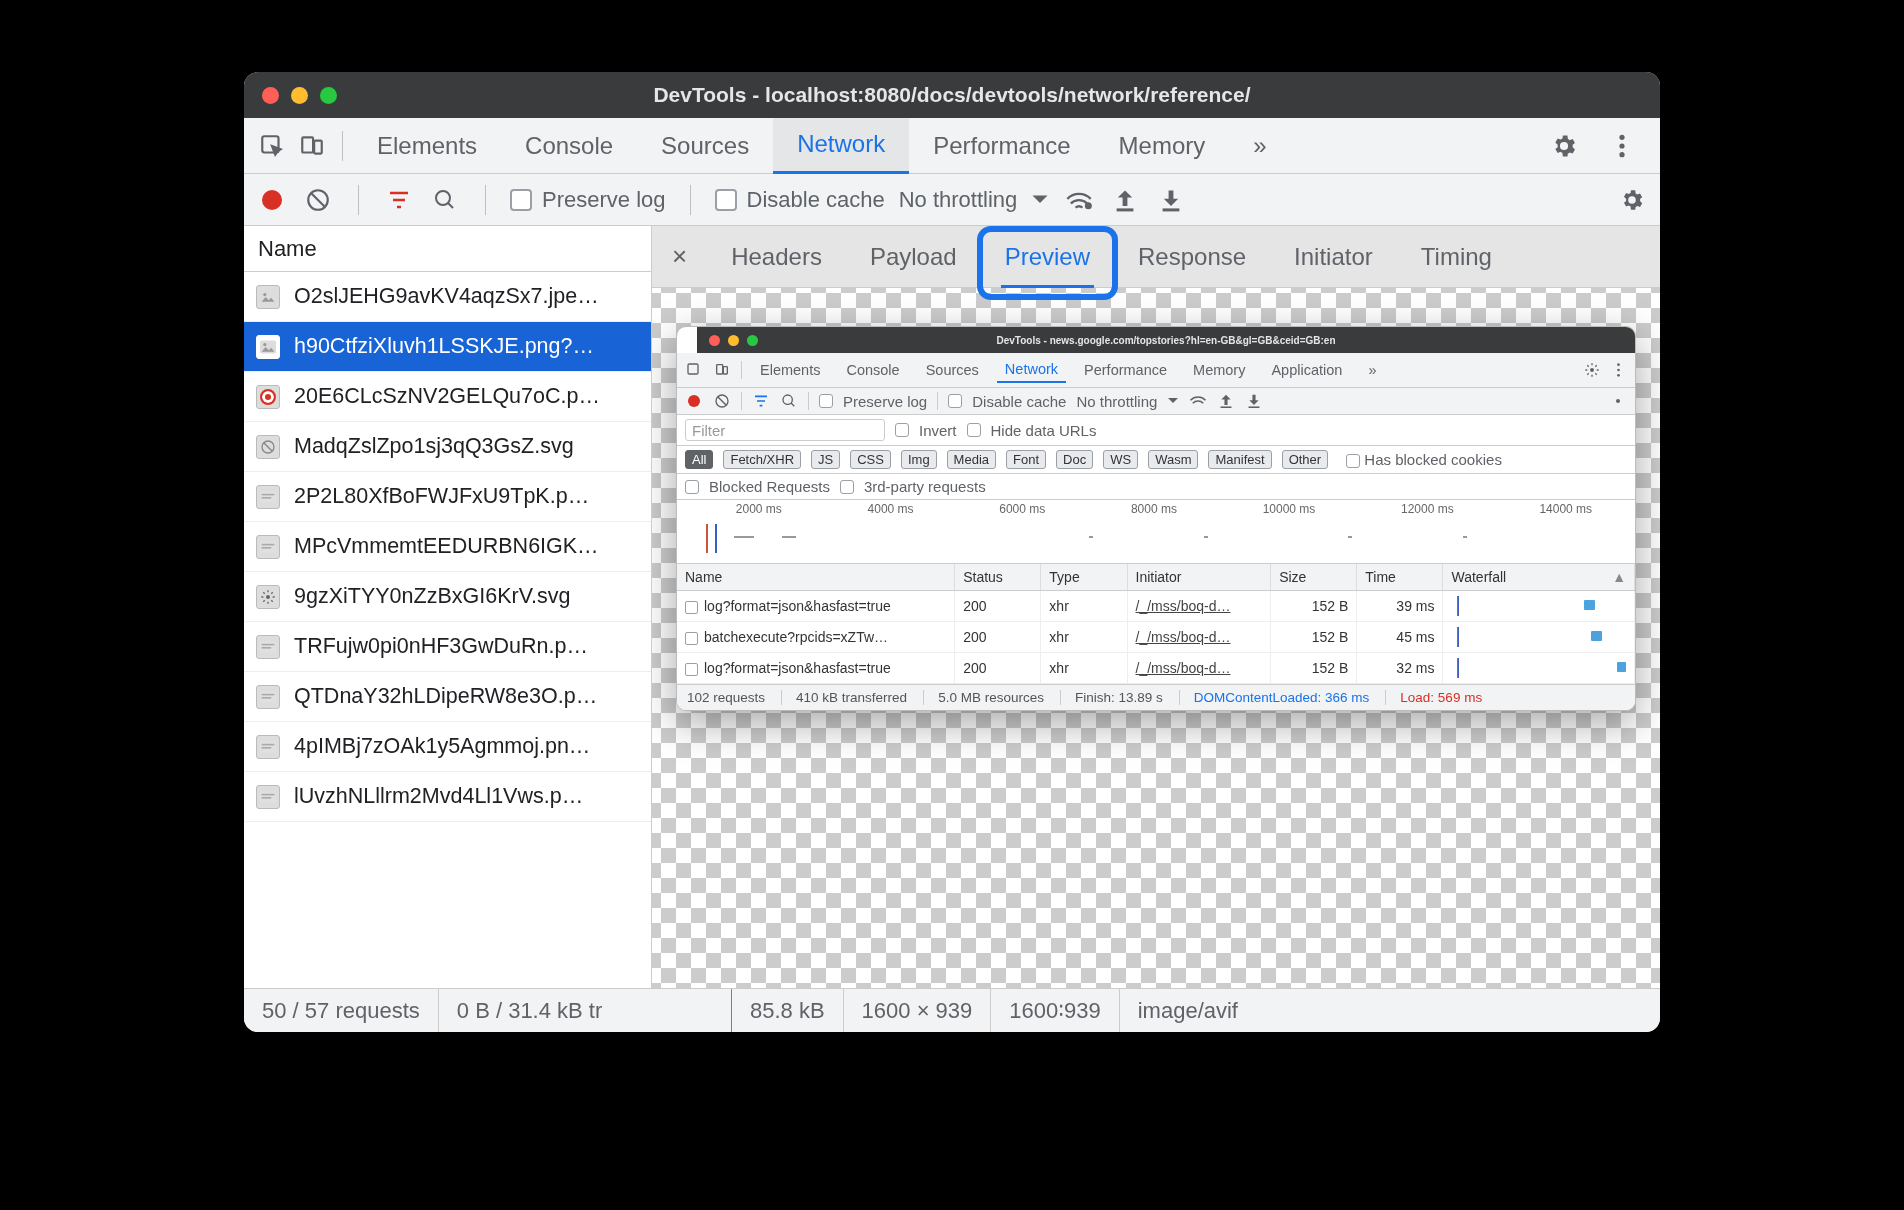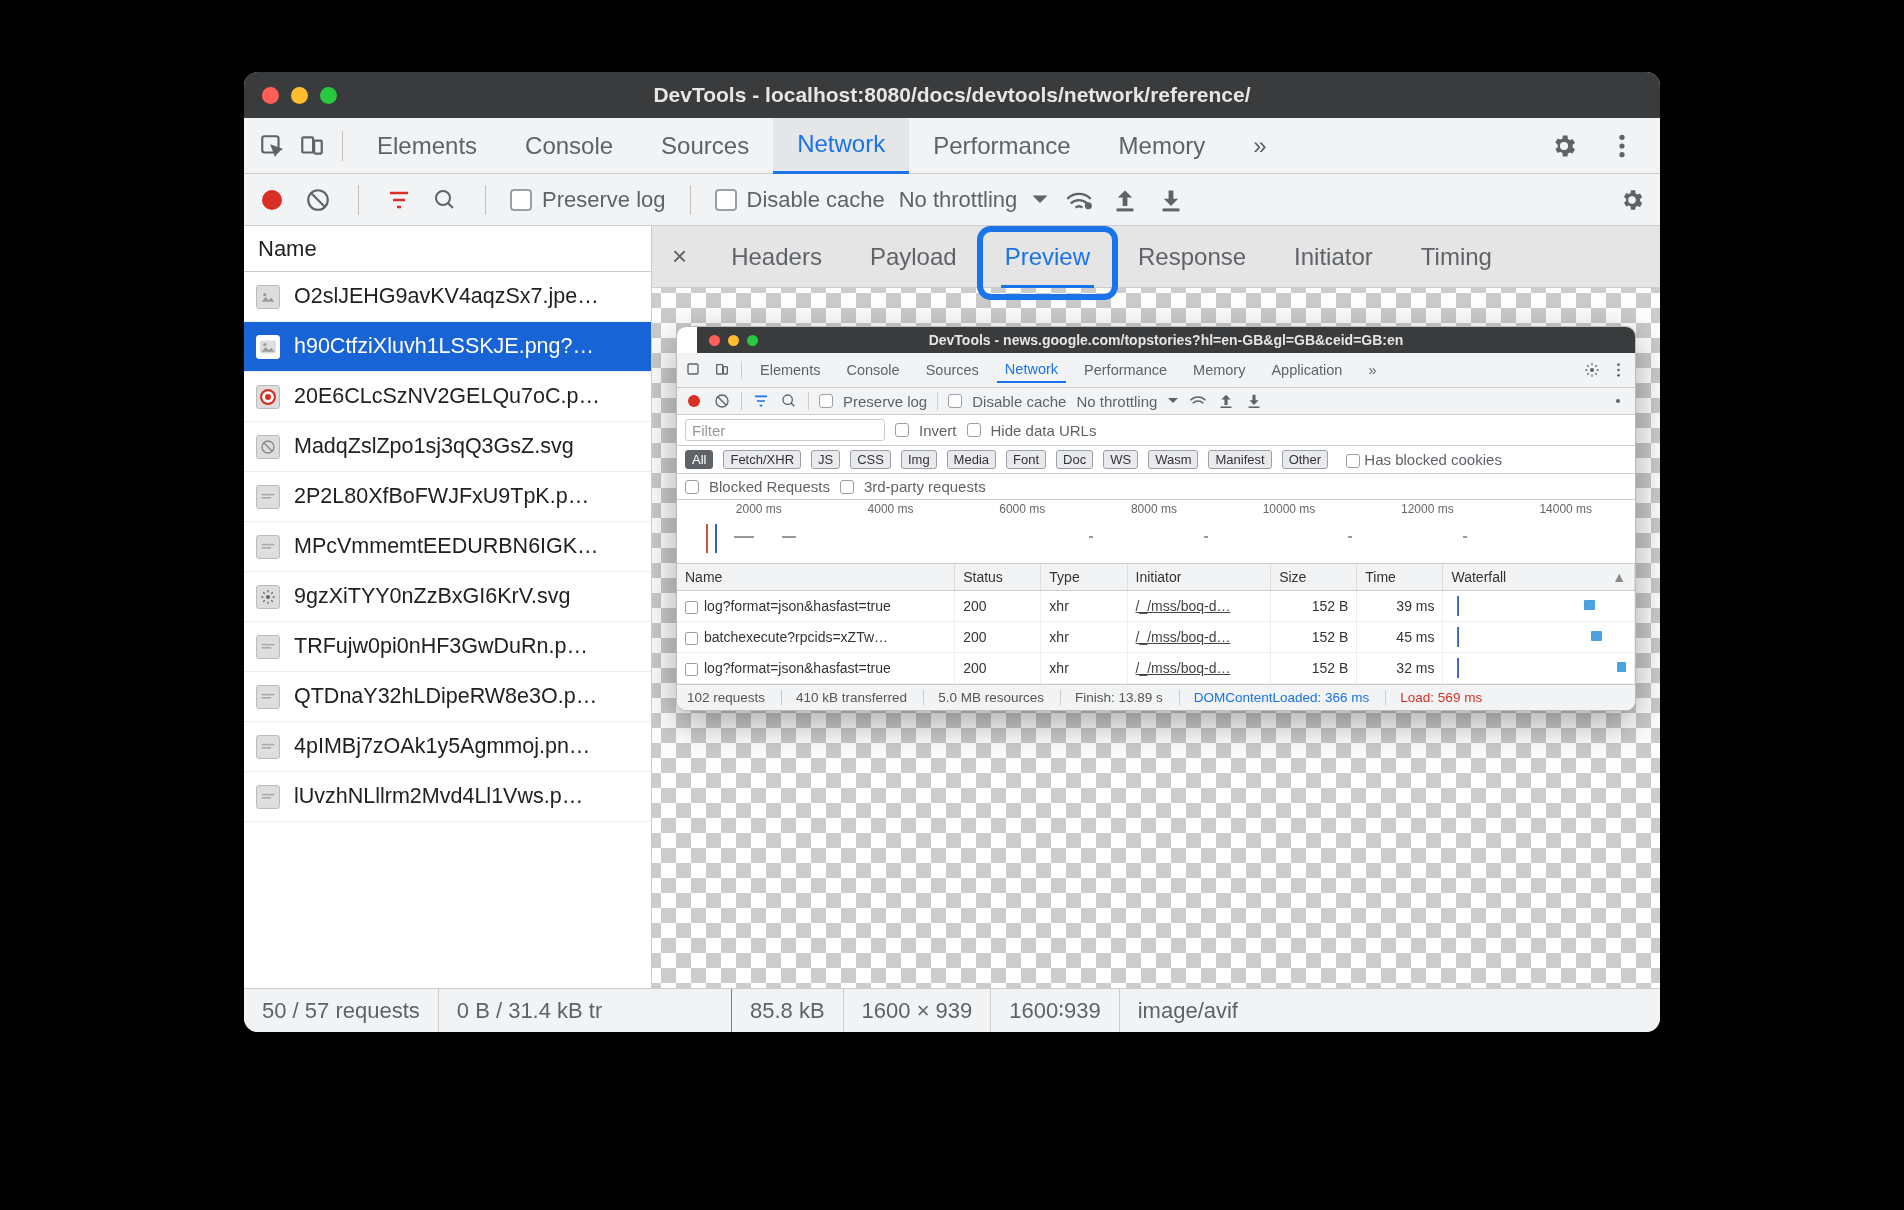--- a/index.html
+++ b/index.html
@@ -193,21 +193,21 @@
     overflow:hidden;
     border:1px solid #bbb;
     margin-top:14px;
   }
   .inner-titlebar {
     height:26px;
     background:#3a3b3c;
     color:#e6e6e6;
     display:flex; align-items:center;
     position:relative;
-    font-size:14px;
+    font-size:10px;
     margin-left:20px;
   }
   .inner-titlebar .traffic span{ width:11px; height:11px;}
   .inner-titlebar .traffic { margin-left:12px; gap:8px;}
   .inner-titlebar .ititle { position:absolute; left:0; right:0; text-align:center; font-weight:600;}
   .inner-row {
     display:flex; align-items:center; gap:10px;
     border-bottom:1px solid #ccc; padding: 4px 8px;
     background:#f1f3f4;
     color:#5f6368;

